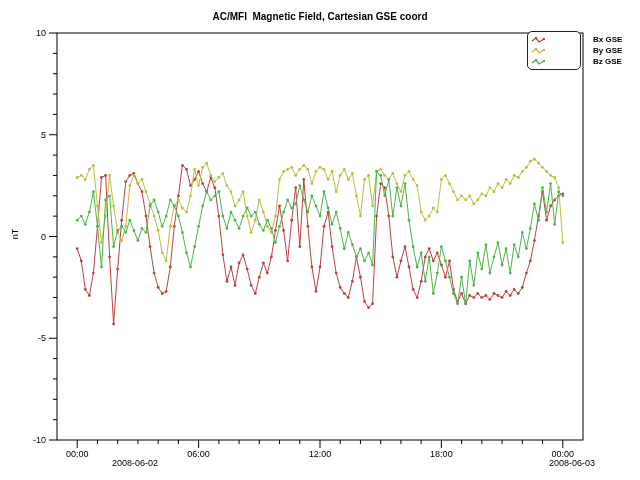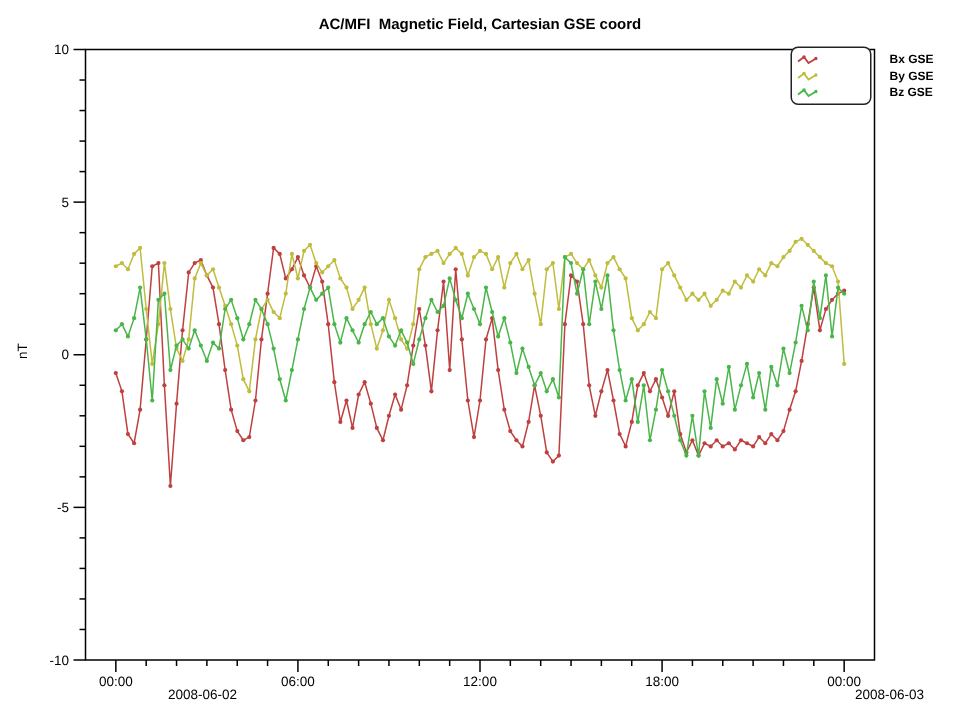--- a/index.html
+++ b/index.html
@@ -5,21 +5,21 @@
   html,body{margin:0;padding:0;background:#fff;}
   #canvas{position:relative;width:640px;height:480px;background:#fff;overflow:hidden;
           font-family:"Liberation Sans",sans-serif;}
   #chart-title{position:absolute;left:57px;top:11px;width:526px;text-align:center;
                font-size:10px;font-weight:bold;color:#000;white-space:pre;}
   #plot-svg{position:absolute;left:0;top:0;}
   #y-axis-label{position:absolute;left:10px;top:229px;font-size:9px;color:#000;
                 transform:rotate(-90deg);transform-origin:center;}
   .xdate{position:absolute;top:458px;font-size:9px;color:#000;white-space:nowrap;}
   #x-start-date{left:64px;margin-left:48px;}
-  #x-end-date{left:549px;margin-left:21px;}
+  #x-end-date{left:549px;}
   #legend{position:absolute;left:527px;top:31px;width:54px;box-sizing:border-box;
           border:1px solid #222;border-radius:5px;background:#fff;padding:2px 3px;}
   .legend-row{display:flex;align-items:center;height:11px;}
   .legend-row svg{flex:0 0 14px;margin-right:2px;}
   .legend-label{font-size:8px;font-weight:bold;color:#000;white-space:nowrap;letter-spacing:0px;padding-left:46px;}
 </style>
 </head>
 <body>
 
 <div id="canvas">

